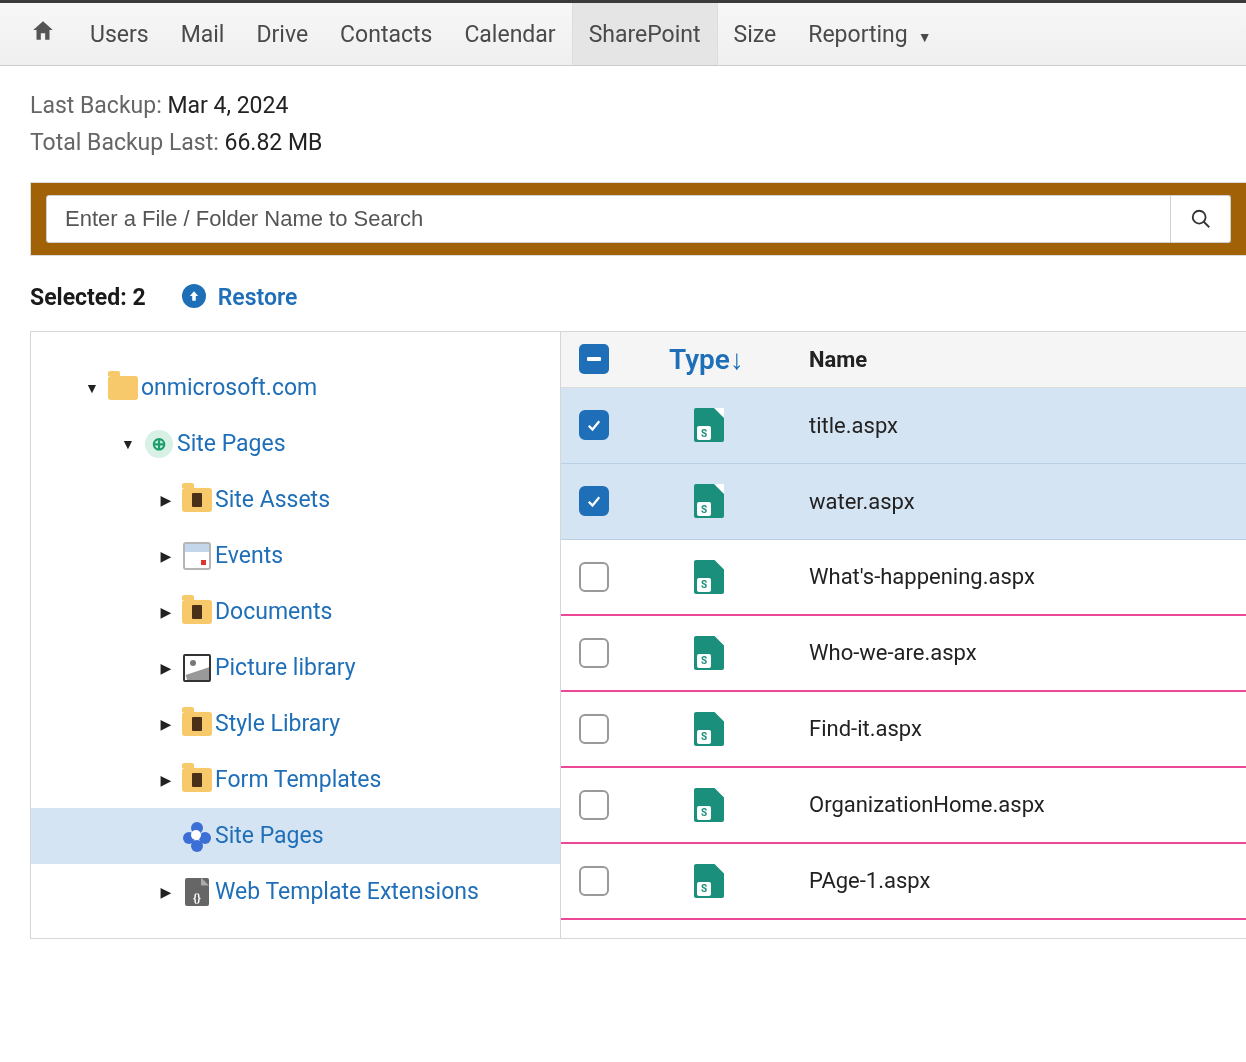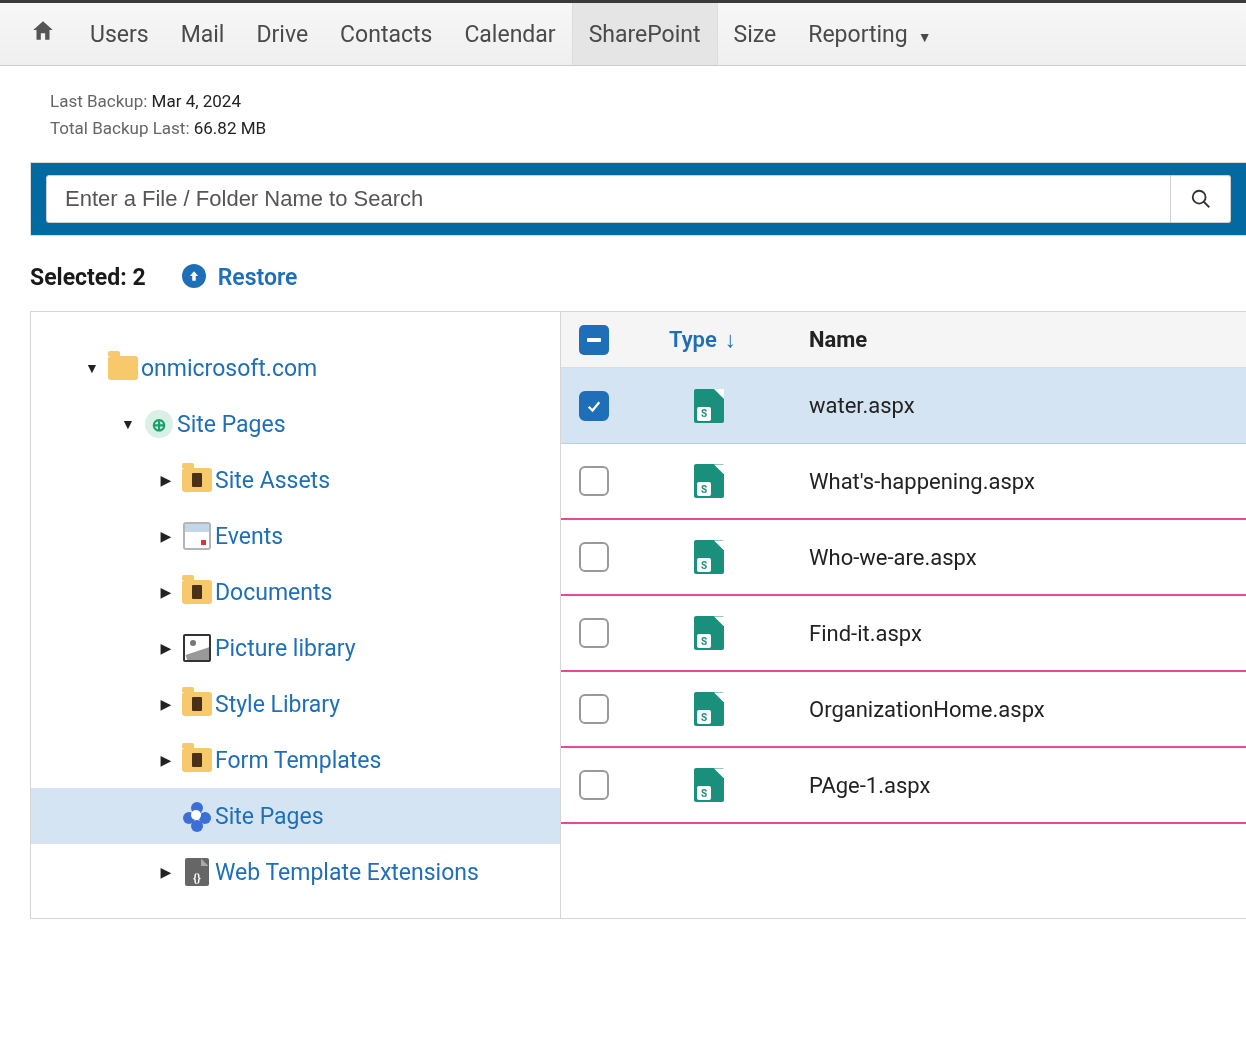--- a/index.html
+++ b/index.html
@@ -13,25 +13,25 @@
   border-bottom: 1px solid #ccc;
   padding: 0 18px;
 }
 .topnav .home-icon { font-size: 26px; color: #555; padding: 6px 18px 6px 12px; cursor: pointer; }
 .topnav .nav-item { font-size: 23px; color: #4a4a4a; padding: 18px 16px; cursor: pointer; }
 .topnav .nav-item.active { background: #e6e5e5; border-left:1px solid #ddd; border-right:1px solid #ddd; height:100%; display:flex; align-items:center; }
 .topnav .nav-item .caret { margin-left: 10px; font-size: 14px; }
 
 
 .info { padding: 22px 30px 12px 30px; }
-.info-line { font-size: 17px; color: #666; line-height: 1.6; margin-left: 20px; }
+.info-line { font-size: 23px; color: #666; line-height: 1.6; }
 .info-line .val { color: #222; }
 
 
-.searchbox-wrap { background:#0369a1; border:1px solid #dcdcdc; border-right:none; padding:12px 15px; margin: 8px 0 0 30px; display:flex; }
+.searchbox-wrap { background:#a16207; border:1px solid #dcdcdc; border-right:none; padding:12px 15px; margin: 8px 0 0 30px; display:flex; }
 .searchbox { flex:1; background:#fff; border:1px solid #d0d0d0; border-radius:3px 0 0 3px; height:48px; padding:0 18px; font-size:22px; color:#444; }
 .searchbox::placeholder { color:#555; }
 .searchbtn { width:60px; height:48px; background:#fff; border:1px solid #d0d0d0; border-left:none; border-radius:0 3px 3px 0; display:flex; align-items:center; justify-content:center; cursor:pointer; }
 .searchbtn svg { width:22px; height:22px; stroke:#333; }
 
 
 .sel-row { display:flex; align-items:center; gap:36px; padding: 28px 30px 20px 30px; }
 .sel-text { font-size:23px; font-weight:700; color:#1a1a1a; }
 .restore { display:flex; gap:12px; color:#1f6fb8; font-size:23px; font-weight:600; cursor:pointer; }
 .restore-icon { width:24px; height:24px; border-radius:50%; background:#1f6fb8; display:flex; align-items:center; justify-content:center; }
@@ -66,21 +66,21 @@
 .flower-icon::before { top:0; left:8px; box-shadow: -8px 10px 0 #3b6fd6, 8px 10px 0 #3b6fd6, 0 18px 0 #3b6fd6; }
 .flower-icon::after { top:8px; left:8px; width:10px; height:10px; background:#fff; }
 .code-icon { width:24px; height:28px; background:#666; border-radius:2px; position:relative; }
 .code-icon::before { content:"{}"; position:absolute; bottom:1px; left:0; right:0; text-align:center; color:#fff; font-size:11px; font-weight:bold; }
 .code-icon::after { content:""; position:absolute; top:0; right:0; width:8px; height:8px; background:#aaa; clip-path:polygon(0 0,100% 100%,0 100%); }
 
 
 .list-head { display:flex; align-items:center; height:56px; background:#f5f5f5; border-bottom:1px solid #ddd; padding:0 18px; gap:60px; }
 .check-all { width:30px; height:30px; background:#1f6fb8; border-radius:5px; display:flex; align-items:center; justify-content:center; cursor:pointer; }
 .check-all .dash { width:14px; height:4px; background:#fff; border-radius:1px; }
-.col-type { color:#1f6fb8; font-size:22px; font-weight:600; display:flex; align-items:center; gap:8px; cursor:pointer; width:80px; }
+.col-type { color:#1f6fb8; font-size:28px; font-weight:600; display:flex; align-items:center; cursor:pointer; width:80px; }
 .col-type .arrow { color:#1f6fb8; }
 .col-name { color:#222; font-size:22px; font-weight:700; }
 
 .list-row { display:flex; align-items:center; height:76px; border-bottom:2px solid #ec4899; padding:0 18px; gap:60px; }
 .list-row.sel { background:#d5e4f3; border-bottom:1px solid #b9cfe3; }
 .cb { width:30px; height:30px; border:2px solid #999; border-radius:6px; background:#fff; cursor:pointer; display:flex; align-items:center; justify-content:center; }
 .cb.checked { background:#1f6fb8; border-color:#1f6fb8; }
 .cb.checked svg { width:18px; height:18px; stroke:#fff; stroke-width:3; fill:none; }
 .ftype { width:80px; display:flex; justify-content:center; }
 .sp-file { width:30px; height:34px; background:#1a8f7c; position:relative; border-radius:2px; }
@@ -236,20 +236,31 @@
     <div id="list-rows">
         <div class="list-row sel">
           <div class="cb checked">
             <svg viewBox="0 0 24 24">
               <polyline points="5,13 10,18 19,7"></polyline>
             </svg>
           </div>
           <div class="ftype">
             <div class="sp-file"></div>
           </div>
+          <div class="fname">title.aspx</div>
+        </div>
+        <div class="list-row sel">
+          <div class="cb checked">
+            <svg viewBox="0 0 24 24">
+              <polyline points="5,13 10,18 19,7"></polyline>
+            </svg>
+          </div>
+          <div class="ftype">
+            <div class="sp-file"></div>
+          </div>
           <div class="fname">water.aspx</div>
         </div>
         <div class="list-row">
           <div class="cb"></div>
           <div class="ftype">
             <div class="sp-file"></div>
           </div>
           <div class="fname">What's-happening.aspx</div>
         </div>
         <div class="list-row">

